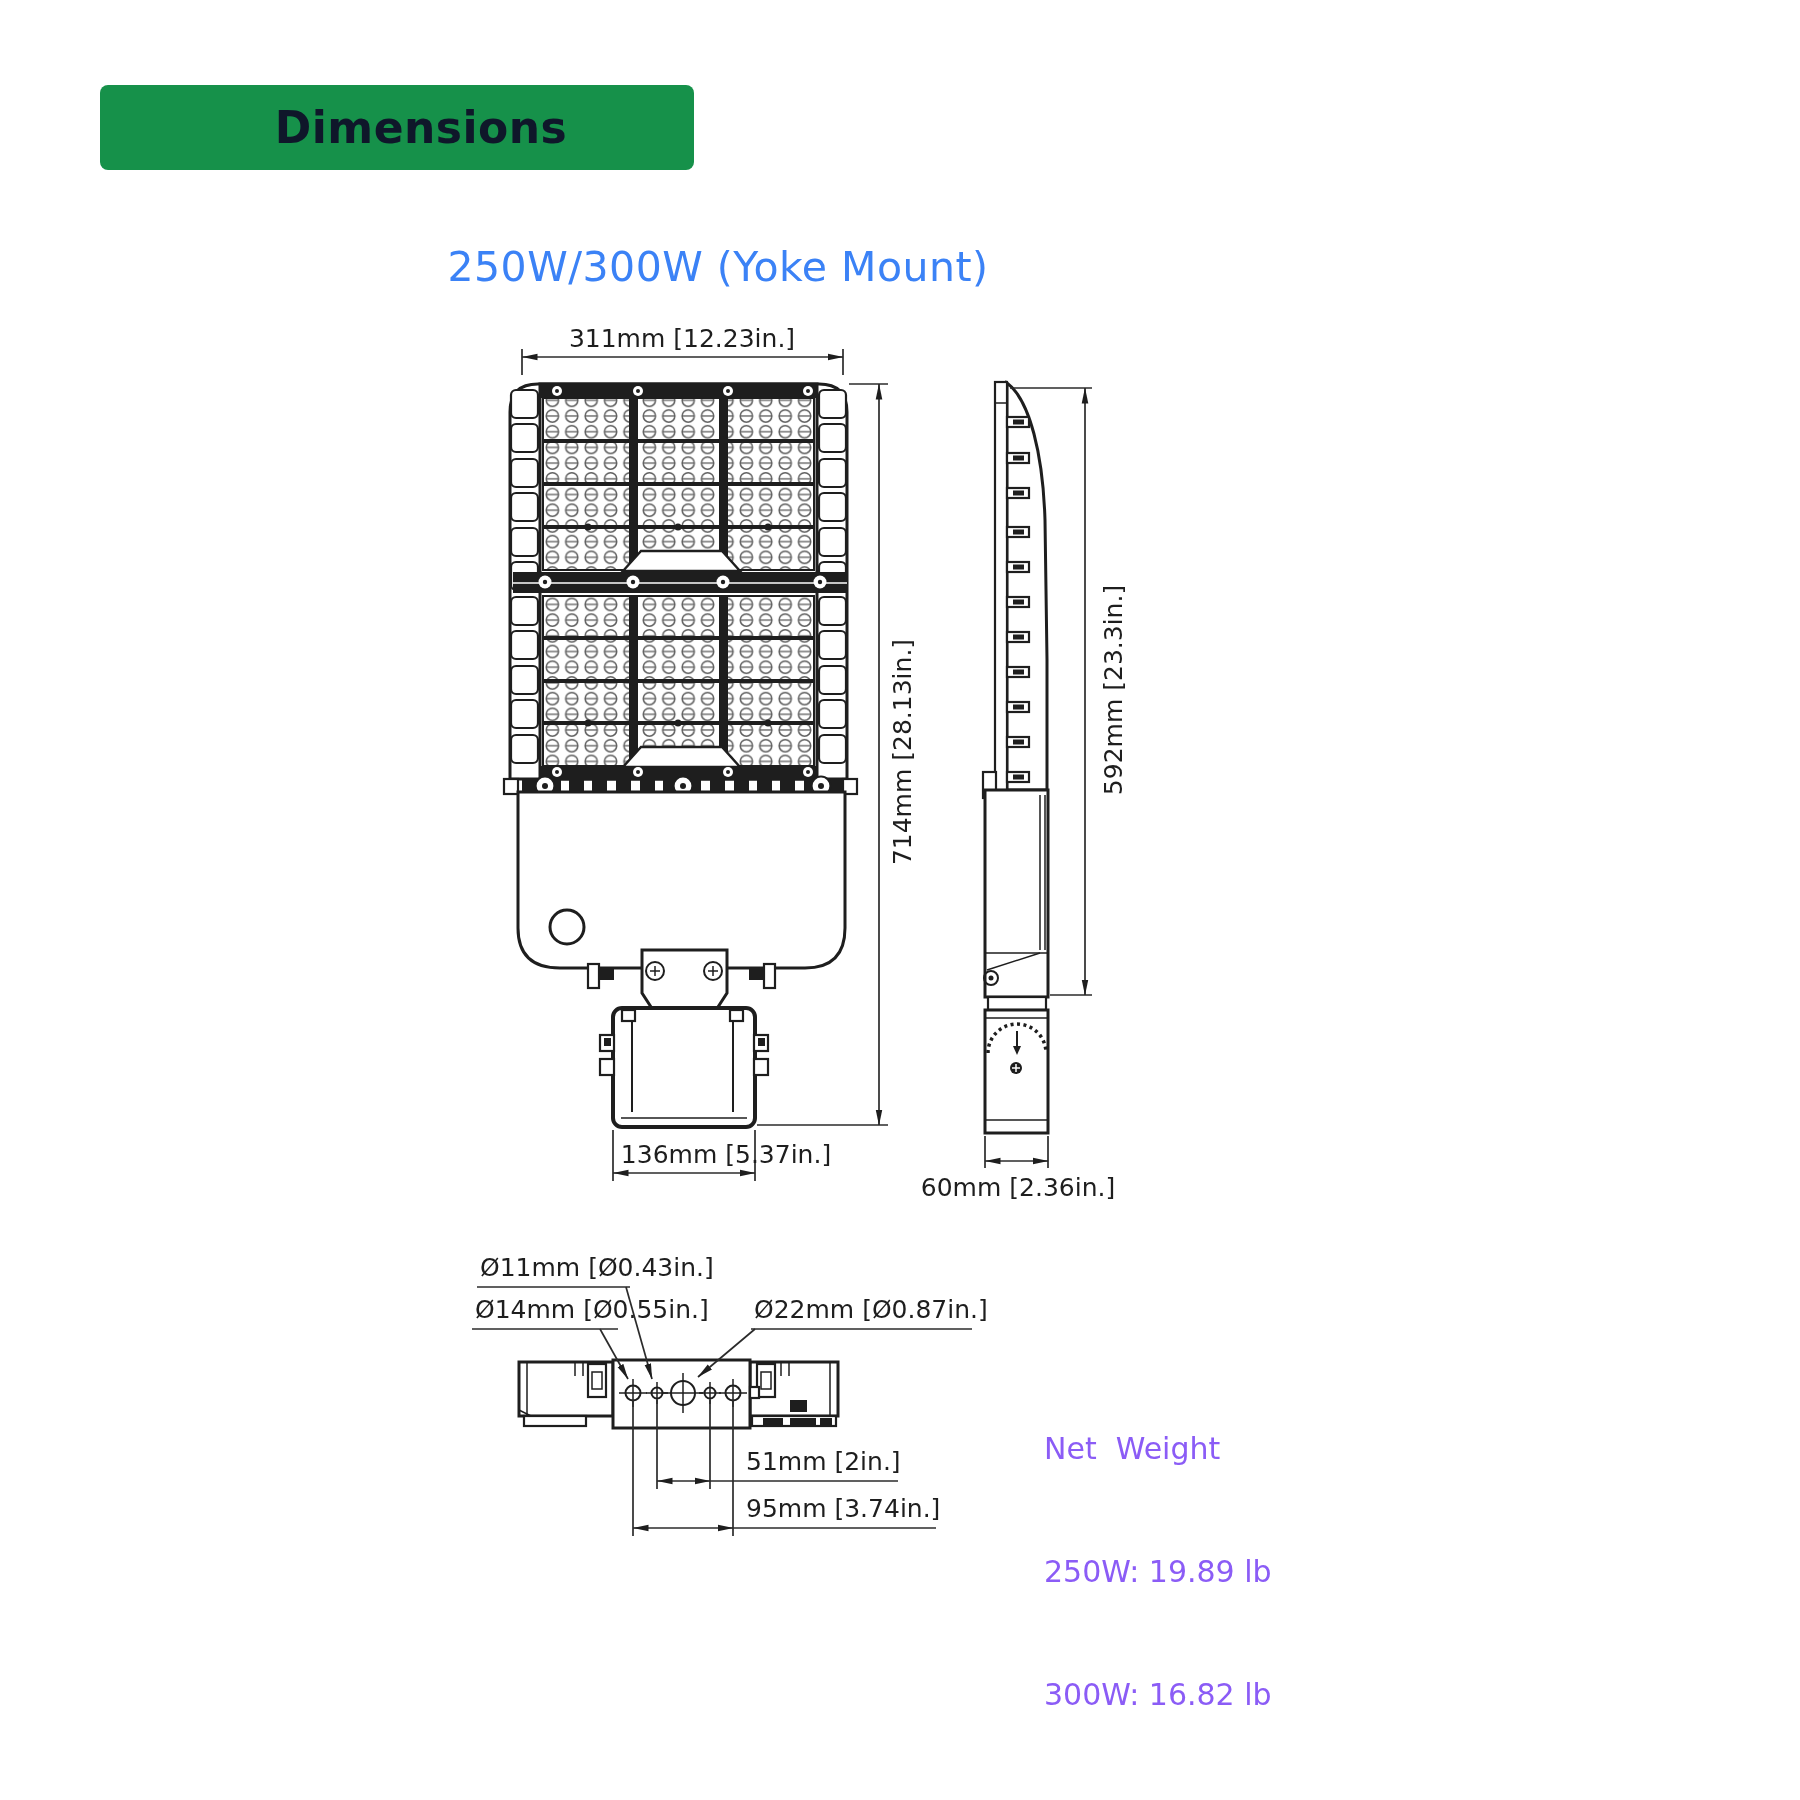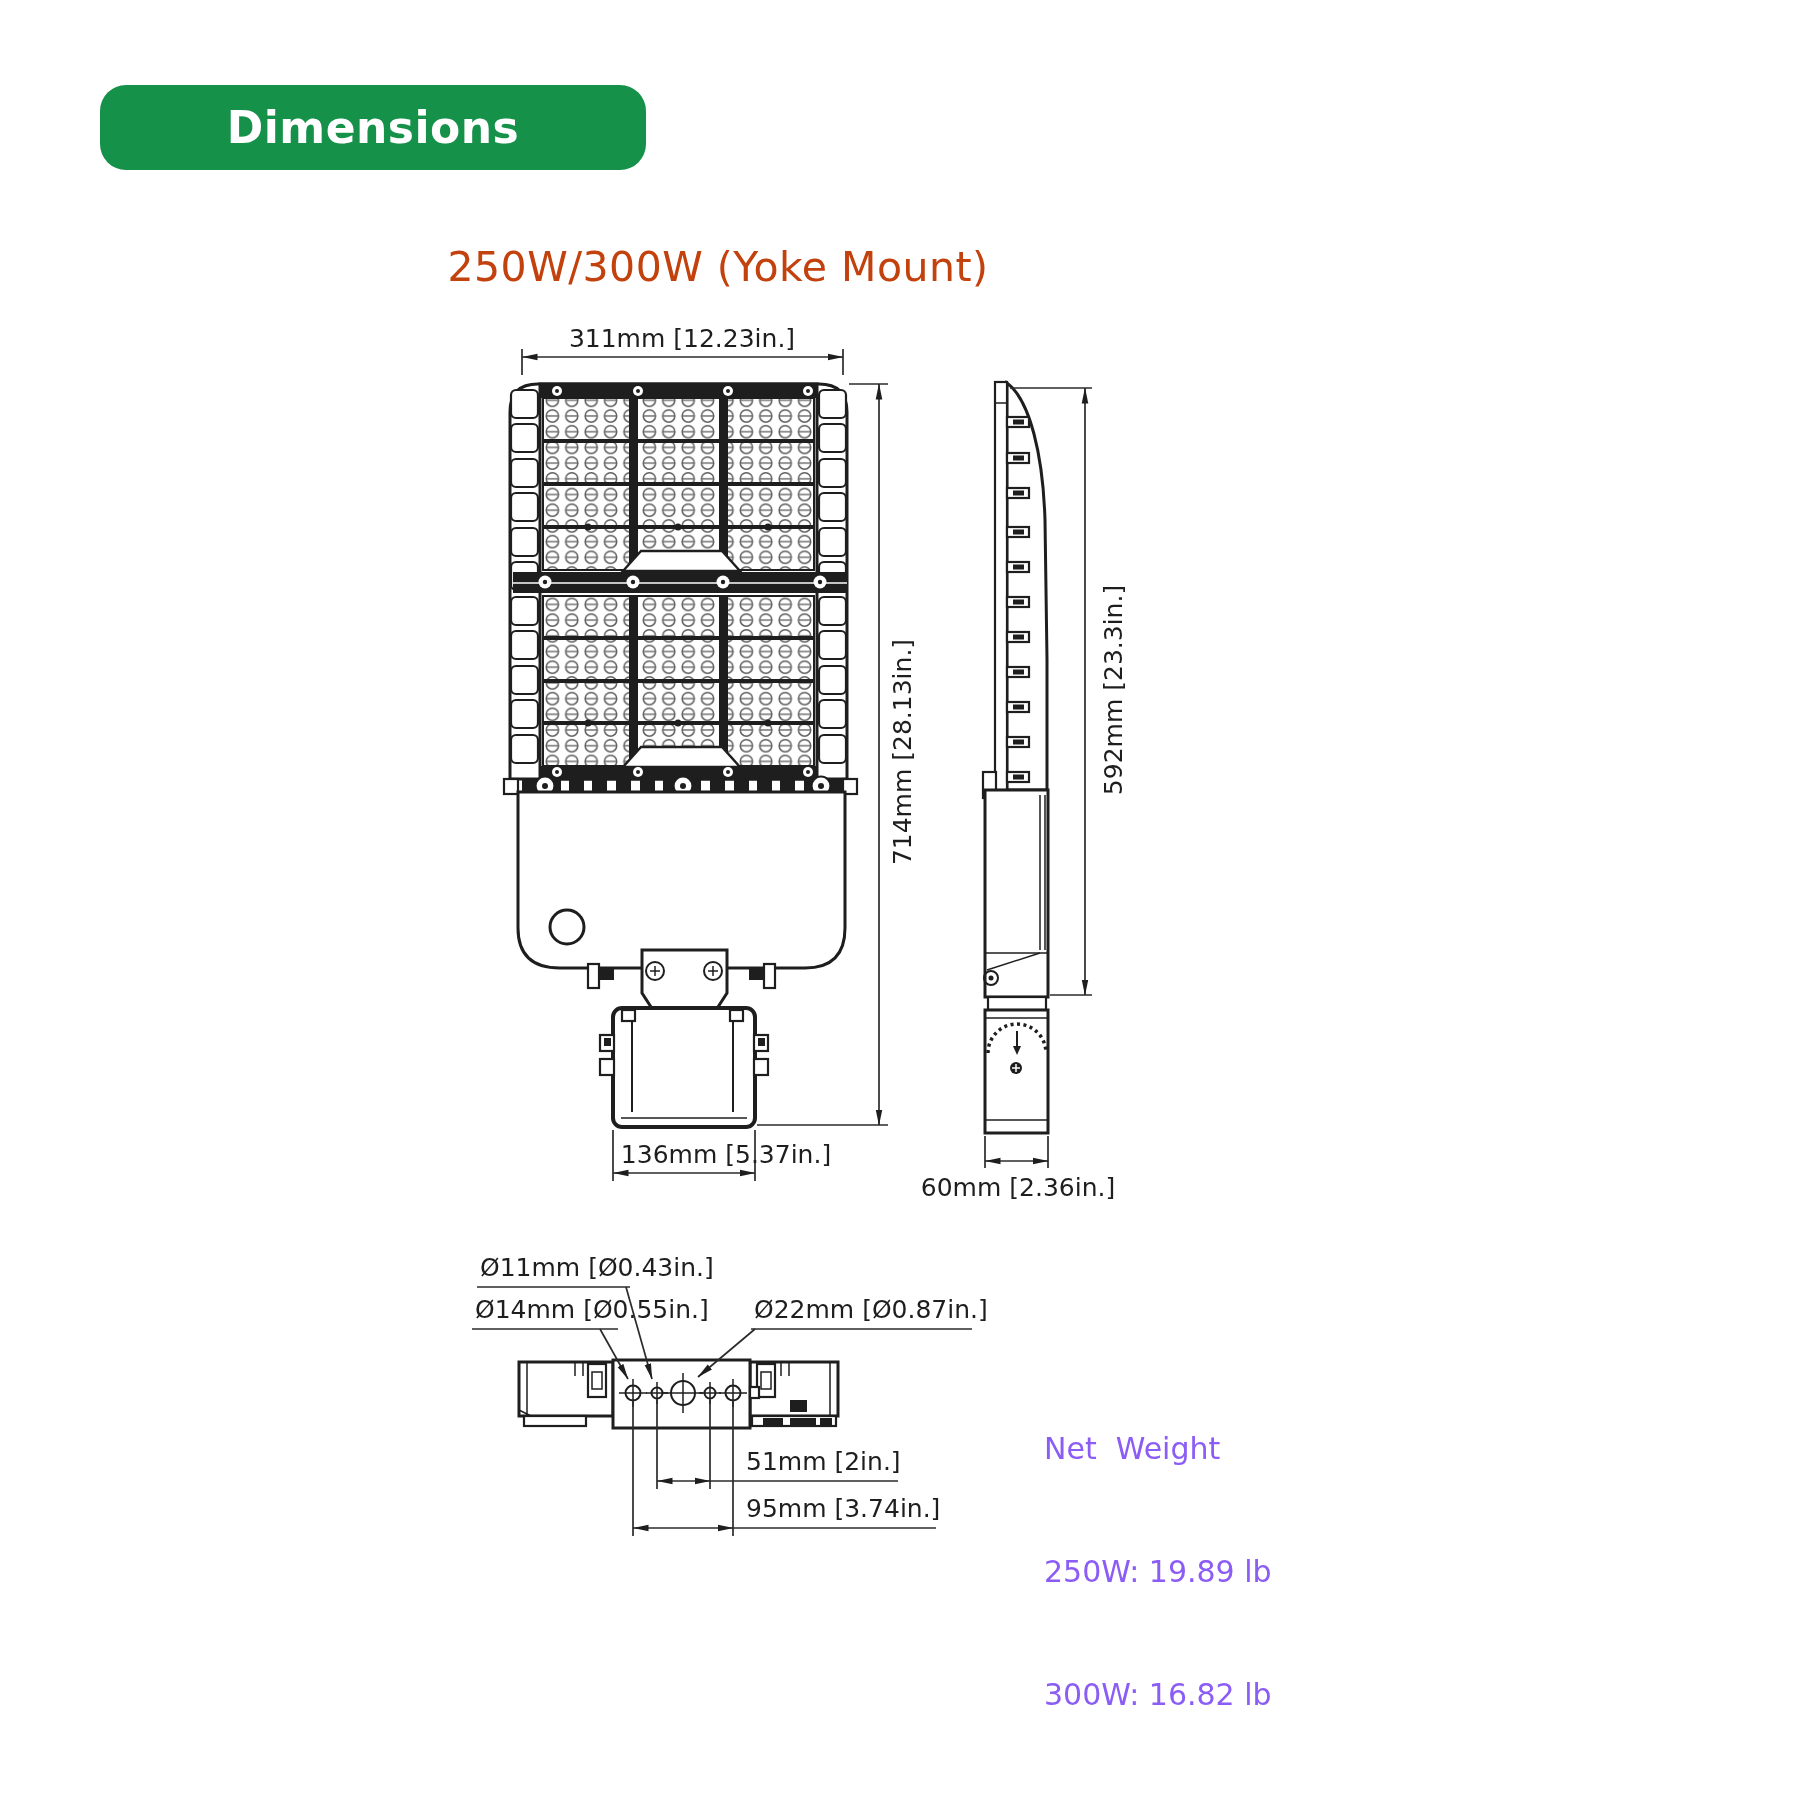--- a/index.html
+++ b/index.html
@@ -3,27 +3,27 @@
 <meta charset="utf-8">
 <style>
   html,body { margin:0; padding:0; }
   body {
     width:1800px; height:1800px; position:relative;
     background:#ffffff; overflow:hidden;
     font-family:"DejaVu Sans","Liberation Sans",sans-serif;
   }
   .badge {
     position:absolute; left:100px; top:85px; width:546px; height:85px;
-    background:#16914A; border-radius:26px;
+    background:#16914A; border-radius:8px;
     display:flex; align-items:center; justify-content:center;
-    color:#ffffff; font-size:44px; font-weight:bold; letter-spacing:.5px;
+    color:#0f172a; font-size:44px; font-weight:bold; letter-spacing:.5px;padding-left:48px;
   }
   .title {
     position:absolute; left:408px; top:243px; width:620px;
-    text-align:center; font-size:41px; color:#c2410c; letter-spacing:.5px;
+    text-align:center; font-size:41px; color:#3b82f6; letter-spacing:.5px;
   }
   .netweight {
     position:absolute; left:1044px; top:1346px;
     font-size:30px; color:#8b5cf6; line-height:41px; white-space:pre;
   }
   svg.diagram { position:absolute; left:0; top:0; }
 
   
   .s2  { stroke:#1e1e1e; stroke-width:2;   fill:none; }
   .s2f { stroke:#1e1e1e; stroke-width:2.2; fill:#ffffff; }

